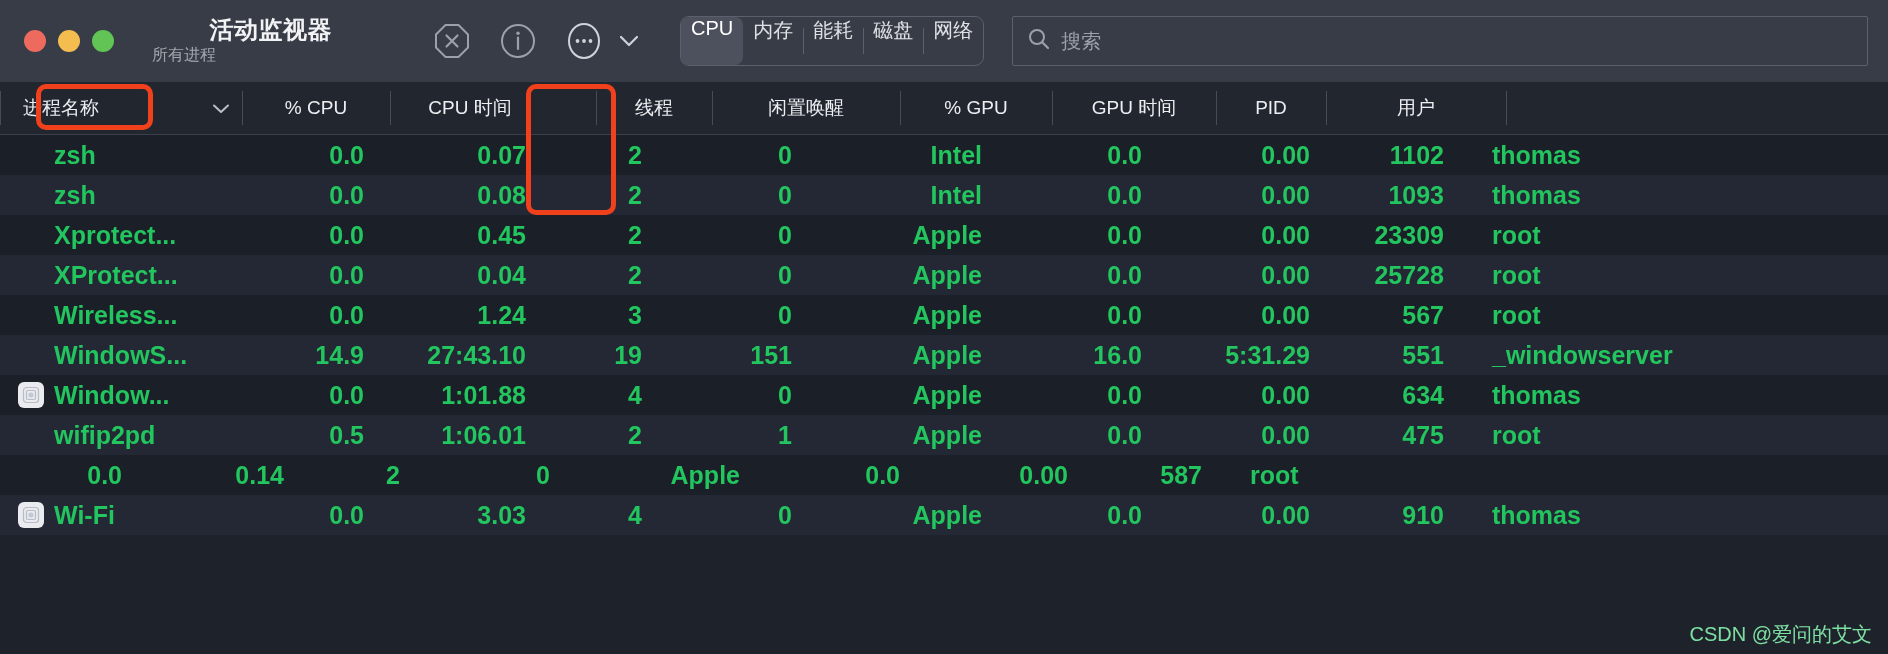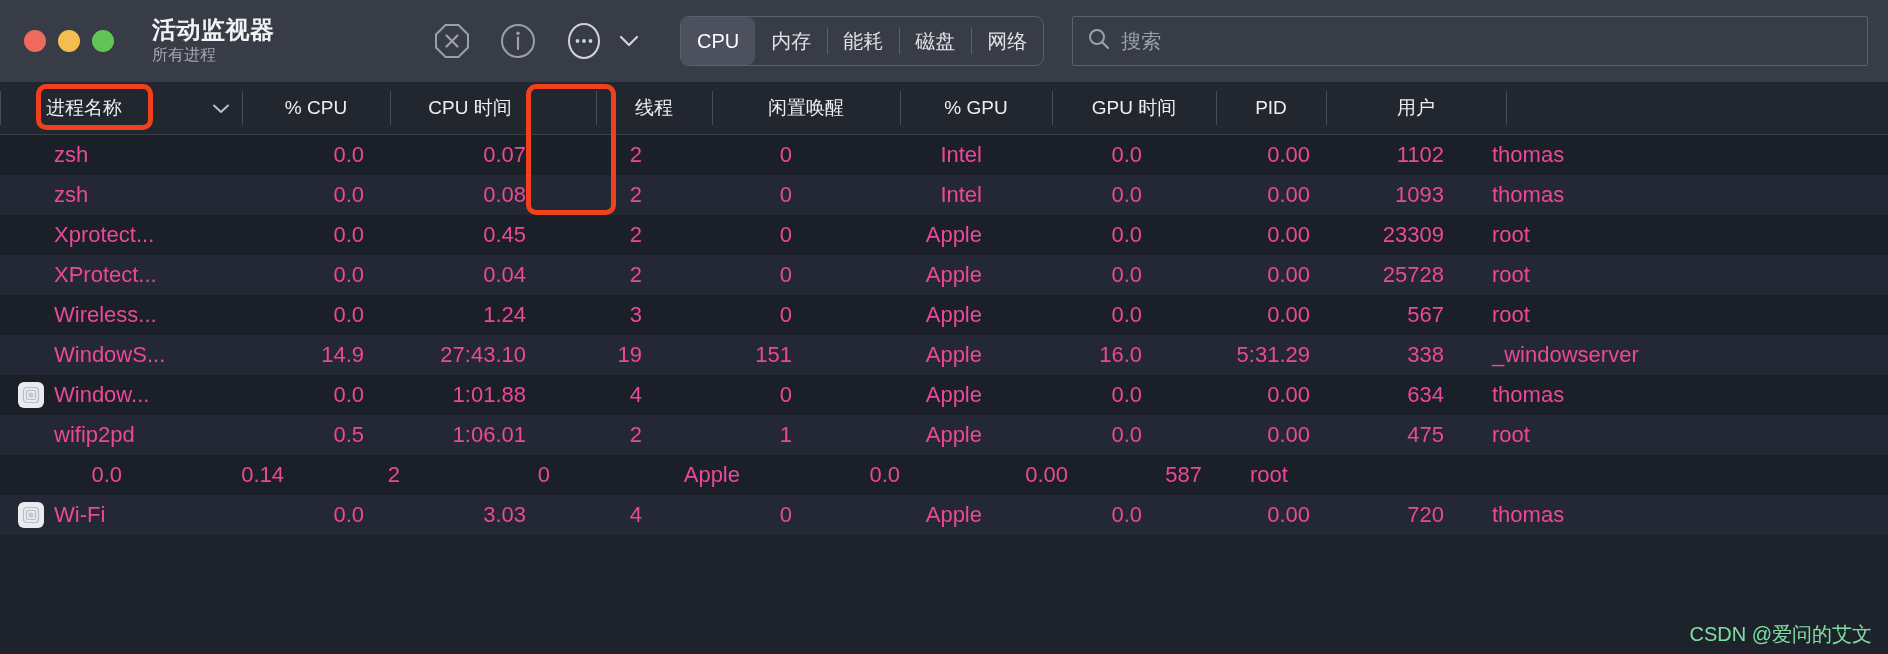--- a/index.html
+++ b/index.html
@@ -20,43 +20,43 @@
     align-items: center;
     padding: 0 20px 0 24px;
   }
   .traffic-lights { display: flex; gap: 12px; align-items: center; margin-right: 38px; }
   .tl { width: 22px; height: 22px; border-radius: 50%; display: block; }
   .tl.close { background: #ee6a5f; }
   .tl.min   { background: #f4bd4f; }
   .tl.max   { background: #61c454; }
 
   .title-block { display: flex; flex-direction: column; justify-content: center; min-width: 180px; }
-  .app-title { font-size: 24px; font-weight: bold; color: #f2f3f5; letter-spacing: .5px; line-height: 1.15; }
+  .app-title { font-size: 24px; font-weight: bold; color: #f2f3f5; letter-spacing: .5px; line-height: 1.15; text-align: right; }
   .app-subtitle { font-size: 16px; color: #a2a6ae; line-height: 1.3; margin-top: 2px; }
 
   .tb-icons { display: flex; align-items: center; gap: 26px; margin-left: 100px; }
   .tb-icon { width: 40px; height: 40px; display: flex; align-items: center; justify-content: center; cursor: default; }
   .tb-icon svg { display: block; }
   .chev { margin-left: -12px; width: 22px; height: 22px; display:flex; align-items:center; justify-content:center; }
 
   
   .segmented {
     margin-left: 40px;
     display: flex;
     align-items: stretch;
     height: 50px;
     border: 1px solid #5b606c;
     border-radius: 9px;
     overflow: hidden;
     background: transparent;
   }
   .seg {
     position: relative;
-    display: flex; align-items: center; justify-content: center;
-    padding: 0 16px;
+    display: flex; justify-content: center;
+    padding: 0 10px;
     font-size: 20px;
     color: #dfe1e5;
     cursor: default;
   }
   .seg + .seg::before {
     content: ""; position: absolute; left: 0; top: 11px; bottom: 11px;
     width: 1px; background: #5b606c;
   }
   .seg.active {
     background: #4c515d;
@@ -102,40 +102,41 @@
     display: flex; align-items: center;
     font-size: 19px;
     color: #eceef1;
     flex: 0 0 auto;
     cursor: default;
   }
   .col .divider {
     position: absolute; left: 0; top: 9px; bottom: 9px; width: 1px; background: #474c58;
   }
   .col-label { white-space: nowrap; }
-  .col.c-name { width: 200px; justify-content: flex-start; padding-left: 46px; }
+  .col.c-name { width: 200px; justify-content: flex-start; padding-left: 23px; }
   .col.c-sort { width: 42px; justify-content: center; }
   .col.c-cpu { width: 148px; justify-content: center; }
   .col.c-cputime { width: 160px; justify-content: center; }
   .col.c-threads { width: 116px; justify-content: center; margin-left: 46px; }
   .col.c-idle { width: 188px; justify-content: center; }
   .col.c-kind { width: 172px; justify-content: center; }
   .col.c-gpu { width: 152px; justify-content: center; }
   .col.c-gputime { width: 164px; justify-content: center; }
   .col.c-pid { width: 110px; justify-content: center; }
   .col.c-user { width: 180px; justify-content: center; }
   .col.c-tail { flex: 1 1 auto; }
 
   
   .rows { background: #1e222b; }
   .row {
     display: flex; align-items: stretch;
     height: 40px;
-    font-size: 22px;
-    color: #ec4899;
+    font-size: 25px;
+    color: #22c55e;
+    font-weight: bold;
   }
   .row.odd  { background: #232834; }
   .row.even { background: #1b1f28; }
 
   .cell { display: flex; align-items: center; flex: 0 0 auto; white-space: nowrap; }
   .cell.c-name {
     width: 242px;
     padding-left: 18px;
     gap: 10px;
     justify-content: flex-start;
@@ -392,21 +393,21 @@
           <span class="proc-icon empty"></span>
           <span class="proc-name">WindowS...</span>
         </div>
         <div class="cell c-cpu">14.9</div>
         <div class="cell c-cputime">27:43.10</div>
         <div class="cell c-threads">19</div>
         <div class="cell c-idle">151</div>
         <div class="cell c-kind">Apple</div>
         <div class="cell c-gpu">16.0</div>
         <div class="cell c-gputime">5:31.29</div>
-        <div class="cell c-pid">338</div>
+        <div class="cell c-pid">551</div>
         <div class="cell c-user">_windowserver</div>
         <div class="cell c-tail"></div>
       </div>
       <div class="row even">
         <div class="cell c-name">
           <span class="proc-icon">
             <svg width="18" height="18" viewBox="0 0 18 18">
               <rect x="1.5" y="1.5" width="15" height="15" rx="3" fill="none" stroke="#b6bcc8" stroke-width="1.2"></rect>
               <rect x="4.5" y="4.5" width="9" height="9" rx="1.5" fill="none" stroke="#b6bcc8" stroke-width="1.2"></rect>
               <circle cx="9" cy="9" r="2.6" fill="#c3c9d4"></circle>
@@ -464,21 +465,21 @@
           </span>
           <span class="proc-name">Wi-Fi</span>
         </div>
         <div class="cell c-cpu">0.0</div>
         <div class="cell c-cputime">3.03</div>
         <div class="cell c-threads">4</div>
         <div class="cell c-idle">0</div>
         <div class="cell c-kind">Apple</div>
         <div class="cell c-gpu">0.0</div>
         <div class="cell c-gputime">0.00</div>
-        <div class="cell c-pid">720</div>
+        <div class="cell c-pid">910</div>
         <div class="cell c-user">thomas</div>
         <div class="cell c-tail"></div>
       </div>
     </div>
 
   <div class="hl" id="hl-name" style="border-color: rgb(240, 65, 28);"></div>
   <div class="hl" id="hl-threads" style="border-color: rgb(240, 65, 28);"></div>
 
   <div class="watermark">CSDN @爱问的艾文</div>
 </div>

